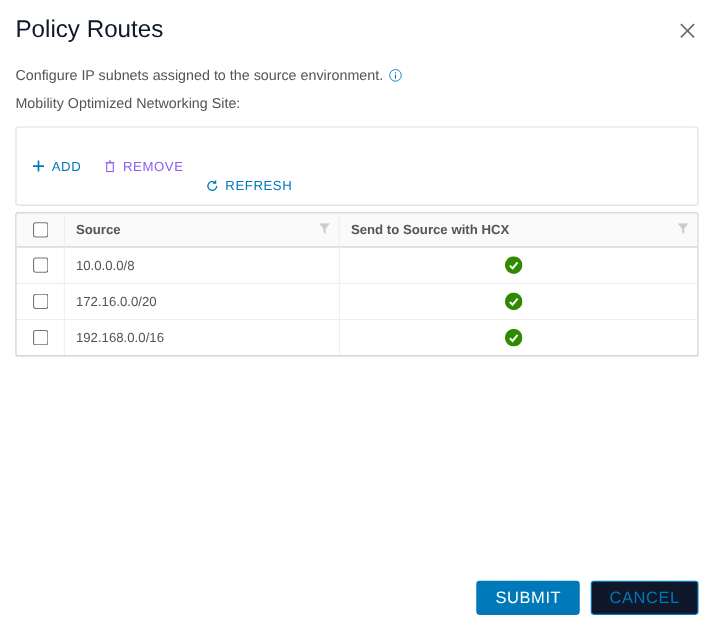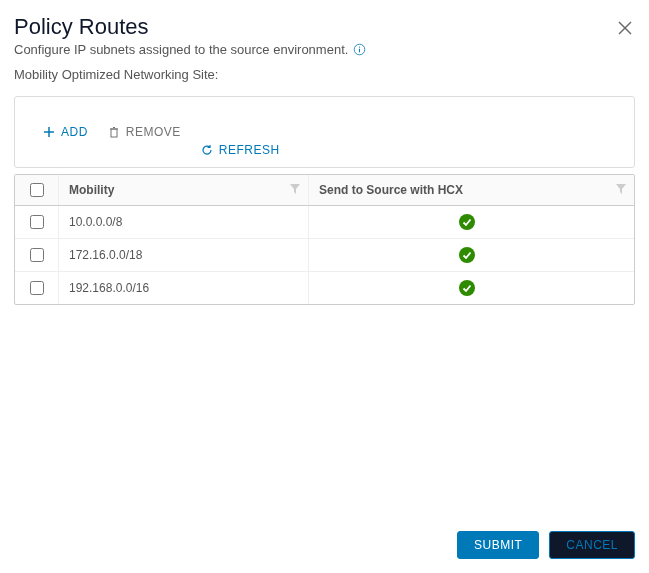--- a/index.html
+++ b/index.html
@@ -38,20 +38,21 @@
       align-items: center;
       justify-content: center;
       margin-top: 4px;
     }
     .close-btn svg { width: 16px; height: 16px; }
     .subtitle-row {
       display: flex;
       align-items: center;
       gap: 5px;
       margin-bottom: 10px;
+      margin-top: 19px;
     }
     .subtitle {
       font-size: 13px;
       color: #555;
     }
     .info-icon {
       color: #0079b8;
       display: inline-flex;
       align-items: center;
     }
@@ -83,34 +84,34 @@
     .site-select .chev {
       color: #aaa;
     }
     .site-select .chev svg { width: 10px; height: 10px; }
     .toolbar {
       display: flex;
       align-items: center;
       gap: 20px;
       border: 1px solid #ddd;
       border-radius: 3px;
-      padding: 10px 28px;
+      padding: 10px 14px;
       margin-bottom: 6px;
     }
     .tool-btn {
       display: inline-flex;
       align-items: center;
       gap: 6px;
       font-size: 12px;
       font-weight: 500;
       letter-spacing: 0.5px;
       cursor: pointer;
     }
     .tool-btn.add { color: #0079b8; }
-    .tool-btn.remove { color: #737373; cursor: default; }
+    .tool-btn.remove { color: #8b5cf6; cursor: default; }
     .tool-btn.refresh { color: #0079b8; margin-top: 36px; }
     .tool-btn svg { width: 12px; height: 12px; }
     .grid {
       border: 1px solid #ccc;
       border-radius: 2px;
       overflow: hidden;
     }
     .grid-header {
       display: flex;
       background: #fafafa;
@@ -151,21 +152,21 @@
     .check-circle svg { width: 16px; height: 16px; }
     .footer {
       position: absolute;
       bottom: 14px;
       right: 14px;
       display: flex;
       gap: 10px;
     }
     .btn {
       padding: 6px 16px;
-      font-size: 12px;
+      font-size: 15px;
       font-weight: 500;
       letter-spacing: 0.5px;
       border-radius: 3px;
       cursor: pointer;
     }
     .btn-primary {
       background: #0079b8;
       color: #fff;
       border: 1px solid #0079b8;
     }
@@ -228,21 +229,21 @@
       <span>REFRESH</span>
     </span>
   </div>
 
   <div class="grid">
     <div class="grid-header">
       <div class="col col-check">
         <input type="checkbox" style="">
       </div>
       <div class="col col-network">
-        <span>Mobility</span>
+        <span>Source</span>
         <span class="filter-icon">
           <svg viewBox="0 0 10 10" fill="currentColor">
               <polygon points="0,0 10,0 6,5 6,10 4,8 4,5"></polygon>
             </svg>
         </span>
       </div>
       <div class="col col-hcx">
         <span>Send to Source with HCX</span>
         <span class="filter-icon">
           <svg viewBox="0 0 10 10" fill="currentColor">
@@ -267,21 +268,21 @@
             </svg>
         </span>
       </div>
     </div>
 
     <div class="grid-row">
       <div class="col col-check">
           <input type="checkbox" style="">
         </div>
       <div class="col col-network">
-          <span>172.16.0.0/18</span>
+          <span>172.16.0.0/20</span>
         </div>
       <div class="col col-hcx">
         <span class="check-circle">
           <svg viewBox="0 0 16 16">
               <circle cx="8" cy="8" r="8" fill="#2e8b00"></circle>
               <polyline points="4.5,8.5 7,11 11.5,5.5" fill="none" stroke="#fff" stroke-width="1.8"></polyline>
             </svg>
         </span>
       </div>
     </div>

